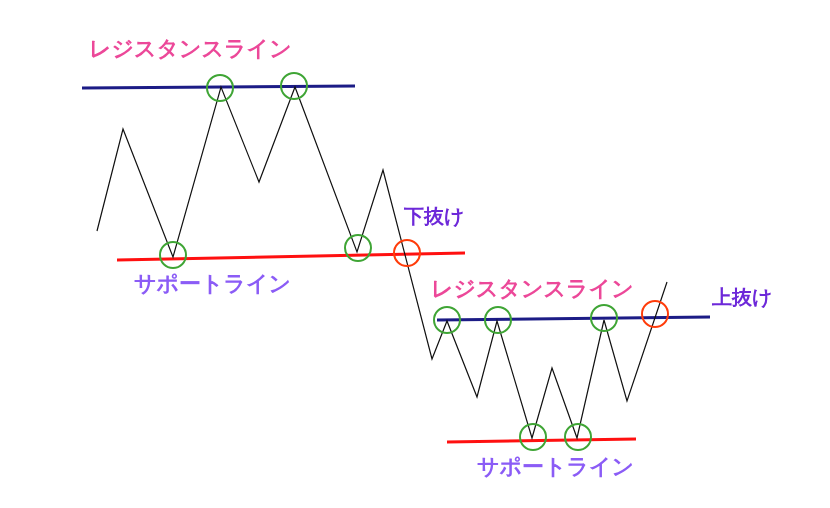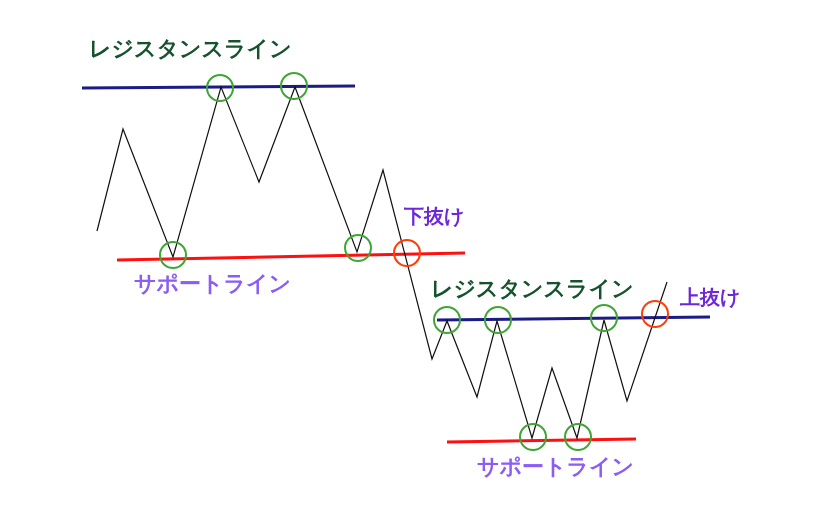--- a/index.html
+++ b/index.html
@@ -22,21 +22,21 @@
       height: 508px;
     }
     .label {
       position: absolute;
       font-family: "DejaVu Sans", sans-serif;
       font-weight: bold;
       white-space: nowrap;
       line-height: 1;
       letter-spacing: 0px;
     }
-    .label-resistance { color: #14532d; font-size: 22px; }
+    .label-resistance { color: #ec4899; font-size: 22px; }
     .label-support { color: #8b5cf6; font-size: 22px; }
     .label-break { color: #6d28d9; font-size: 20px; }
   </style>
 </head>
 <body>
 
 <svg id="diagram" width="830" height="508" viewBox="0 0 830 508" xmlns="http://www.w3.org/2000/svg">
   <g id="lines-layer">
       <line x1="82" y1="88" x2="355" y2="86" stroke="#1c1c86" stroke-width="3"></line>
       <line x1="117" y1="260" x2="465" y2="253" stroke="#ff1010" stroke-width="3"></line>
@@ -60,15 +60,15 @@
 </svg>
 
 <div class="label label-resistance" style="left:89px; top:38px;">レジスタンスライン</div>
 
 <div class="label label-support" style="left:134px; top:273px;">サポートライン</div>
 
 <div class="label label-break" style="left:404px; top:206px;">下抜け</div>
 
 <div class="label label-resistance" style="left:431px; top:278px;">レジスタンスライン</div>
 
-<div class="label label-break" style="left:680px; top:287px;">上抜け</div>
+<div class="label label-break" style="left:712px; top:287px;">上抜け</div>
 
 <div class="label label-support" style="left:477px; top:456px;">サポートライン</div>
 
 </body></html>

